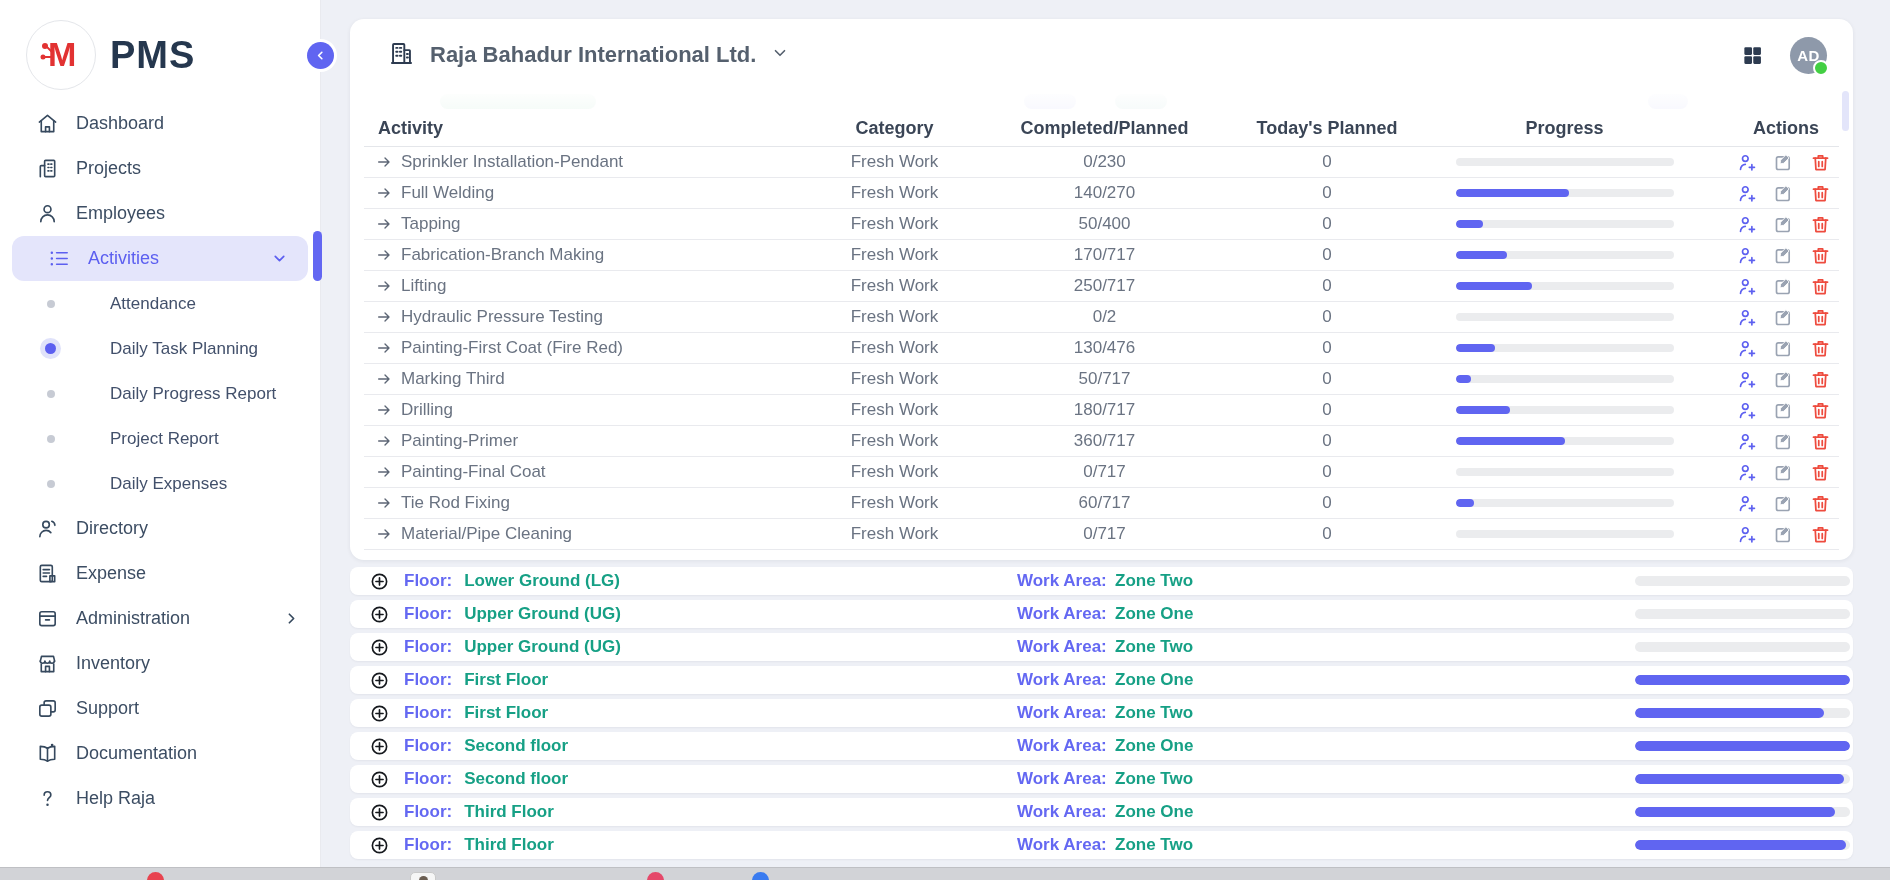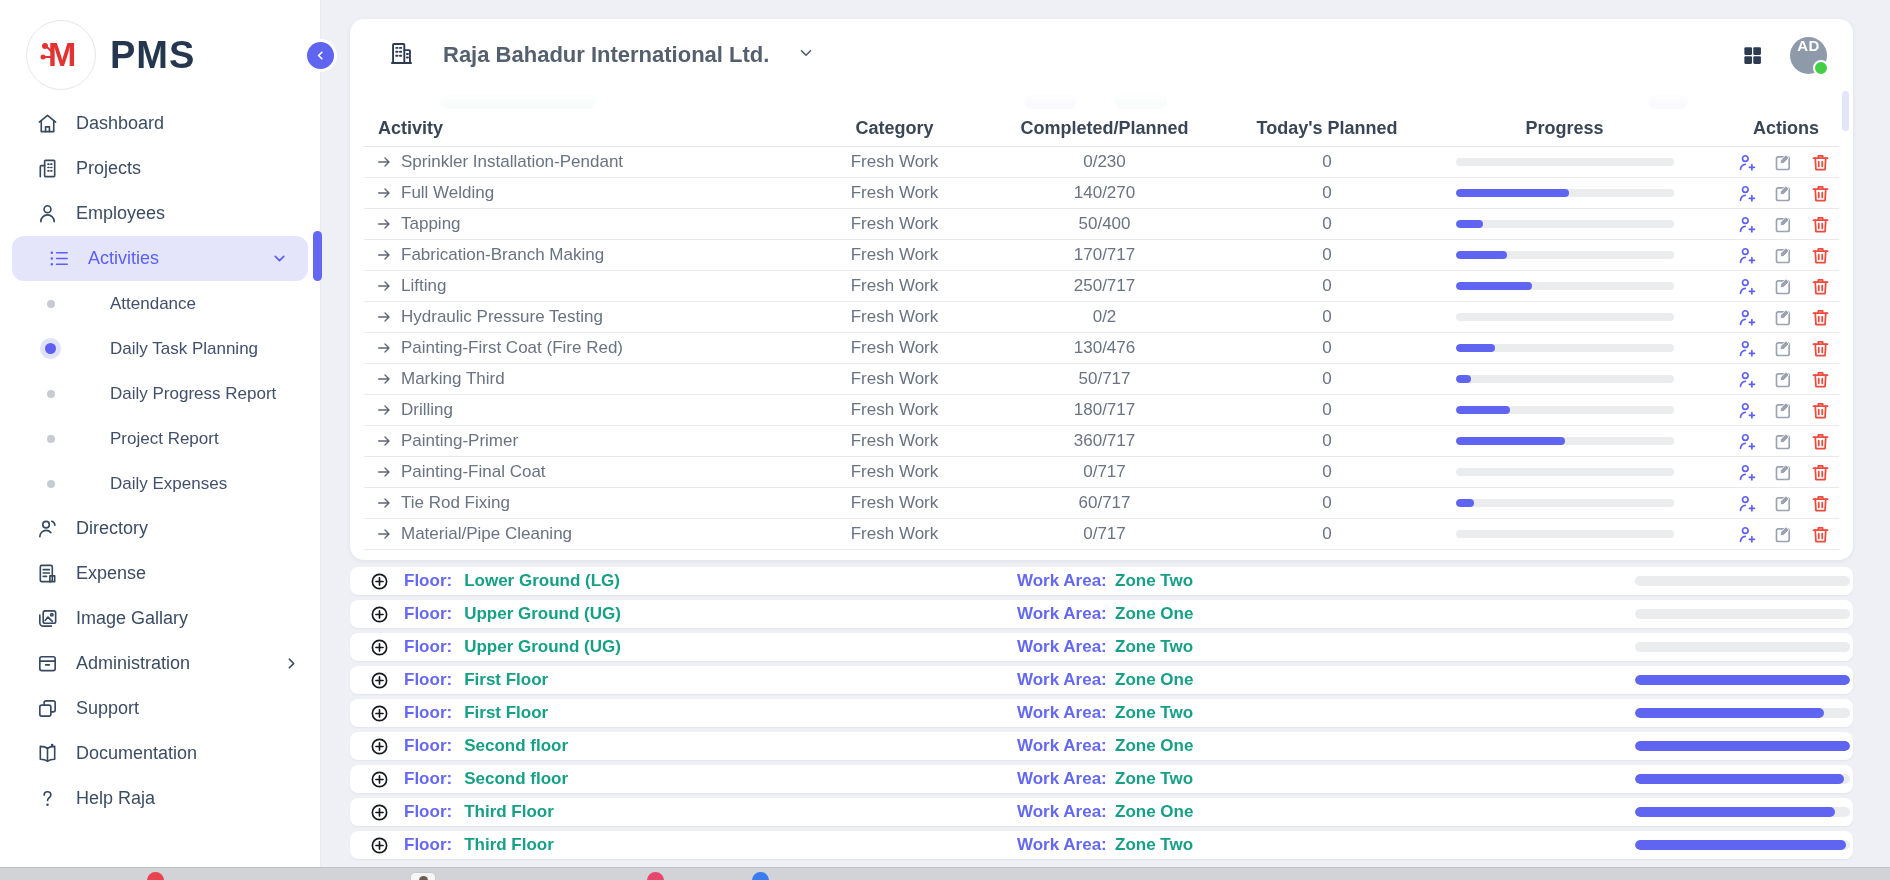--- a/index.html
+++ b/index.html
@@ -50,31 +50,31 @@
   }
   .collapse-btn svg{width:13px;height:13px;stroke:#fff;stroke-width:3;fill:none;
     stroke-linecap:round;stroke-linejoin:round;}
 
   
   .card{
     position:absolute;left:350px;top:19px;width:1503px;height:541px;
     background:#fff;border-radius:14px;box-shadow:0 1px 4px rgba(16,24,40,.07);
   }
   .card-header{height:72px;display:flex;align-items:center;padding:0 26px 0 38px;}
-  .company-select{display:flex;align-items:center;gap:28px;cursor:pointer;}
+  .company-select{display:flex;align-items:center;gap:15px;cursor:pointer;}
   .company-icon svg{width:27px;height:27px;stroke:#2d3b50;stroke-width:1.7;fill:none;
     stroke-linecap:round;stroke-linejoin:round;}
   .company-name{font-size:22px;font-weight:600;color:#55606e;}
   .company-select .chev svg{width:18px;height:18px;stroke:#55606e;stroke-width:2.2;fill:none;
     stroke-linecap:round;stroke-linejoin:round;}
   .header-right{margin-left:auto;display:flex;align-items:center;gap:26px;}
   .grid-icon{width:23px;height:23px;cursor:pointer;}
   .avatar{position:relative;width:37px;height:37px;border-radius:50%;background:#8e99aa;
     color:#fff;font-size:15px;font-weight:700;letter-spacing:.5px;
-    display:flex;justify-content:center;cursor:pointer;}
+    display:flex;align-items:center;justify-content:center;cursor:pointer;}
   .online-dot{position:absolute;right:-2px;bottom:-2px;width:12px;height:12px;border-radius:50%;
     background:#43cf43;border:2px solid #fff;}
 
   .pre-strip{position:relative;height:20px;margin:0 14px;overflow:hidden;}
   .blob{position:absolute;top:3px;height:15px;border-radius:8px;opacity:.55;}
   .pre-strip .fadeover{position:absolute;inset:0;
     background:linear-gradient(to bottom,rgba(255,255,255,.97),rgba(255,255,255,.45));}
   .scroll-hint{position:absolute;right:4px;top:72px;width:7px;height:40px;border-radius:4px;
     background:#e3e5fa;}
 
@@ -207,39 +207,39 @@
       <div class="nav-item">
         <svg class="nav-icon" viewBox="0 0 24 24">
             <rect x="4.5" y="3.5" width="12.5" height="17" rx="1.5"></rect>
             <path d="M7.5 8h6.5M7.5 11.5h6.5M7.5 15h3.5"></path>
             <path d="M14.5 14.5h5v6h-5z"></path>
           </svg>
         <span>Expense</span>
       </div>
       <div class="nav-item">
         <svg class="nav-icon" viewBox="0 0 24 24">
-            <rect x="7.5" y="4" width="13" height="13" rx="2"></rect>
-            <path d="M4 8.5v8a3.5 3.5 0 0 0 3.5 3.5h8.5"></path>
-            <path d="M9.5 14l3-3.5 4.5 4.5"></path>
-            <circle cx="16.5" cy="8" r="1.2"></circle>
-          </svg>
-        <span>Image Gallary</span>
-      </div>
-      <div class="nav-item">
-        <svg class="nav-icon" viewBox="0 0 24 24">
             <rect x="4" y="5" width="16" height="14.5" rx="2"></rect>
             <path d="M4 9.5h16"></path>
             <path d="M10 13.5h4"></path>
           </svg>
         <span>Administration</span>
         <span class="trail dark">
             <svg viewBox="0 0 24 24">
               <path d="M9 6l6 6-6 6"></path>
             </svg>
           </span>
+      </div>
+      <div class="nav-item">
+        <svg class="nav-icon" viewBox="0 0 24 24">
+            <path d="M4.5 9.5 5.8 4.5h12.4l1.3 5"></path>
+            <path d="M4.5 9.5c0 1.2 1 2.2 2.4 2.2s2.4-1 2.4-2.2c0 1.2 1.1 2.2 2.5 2.2s2.5-1 2.5-2.2c0 1.2 1 2.2 2.4 2.2s2.4-1 2.4-2.2"></path>
+            <path d="M5.5 12.5v8h13v-8"></path>
+            <path d="M10 20.5v-5.5h4v5.5"></path>
+          </svg>
+        <span>Inventory</span>
       </div>
       <div class="nav-item">
         <svg class="nav-icon" viewBox="0 0 24 24">
             <rect x="4" y="8.5" width="11.5" height="11.5" rx="2"></rect>
             <path d="M8.5 8.5V6a2 2 0 0 1 2-2H18a2 2 0 0 1 2 2v7.5a2 2 0 0 1-2 2h-2.5"></path>
           </svg>
         <span>Support</span>
       </div>
       <div class="nav-item">
         <svg class="nav-icon" viewBox="0 0 24 24">

